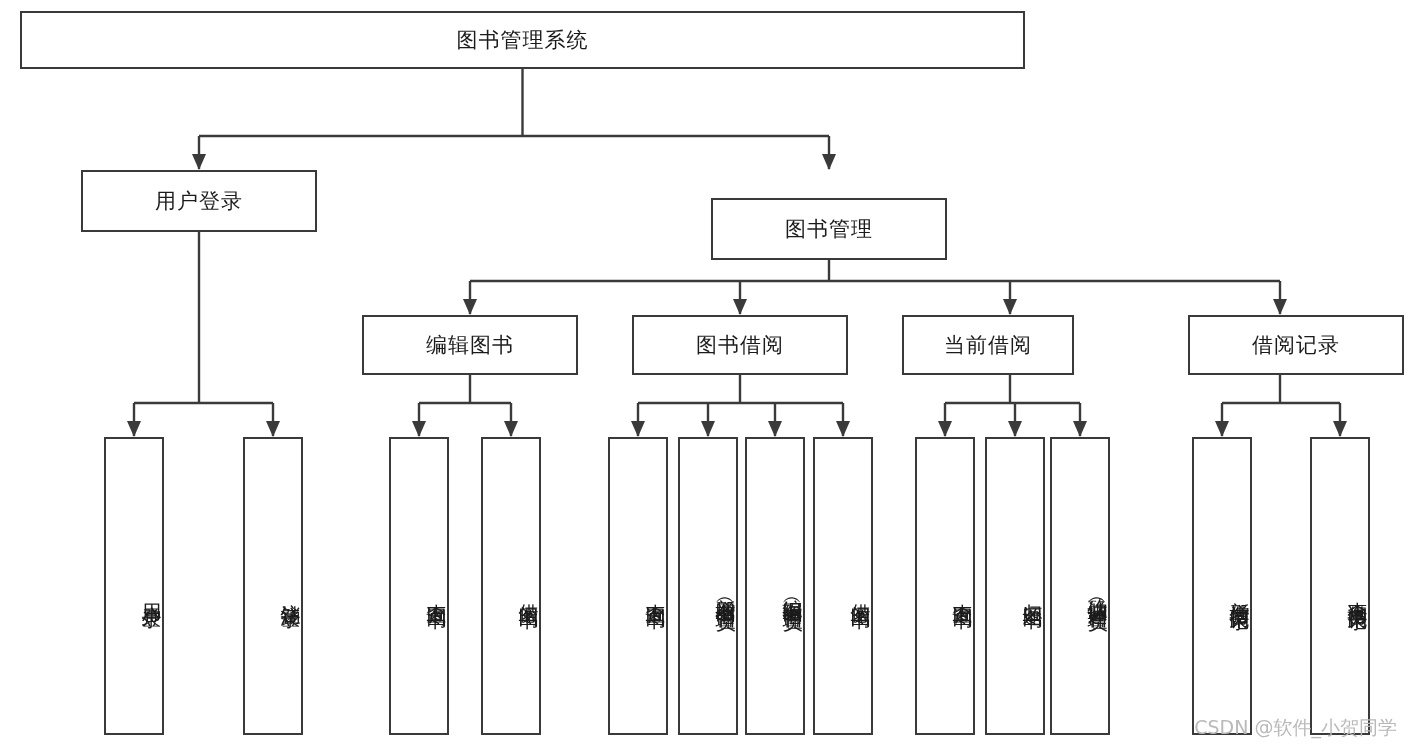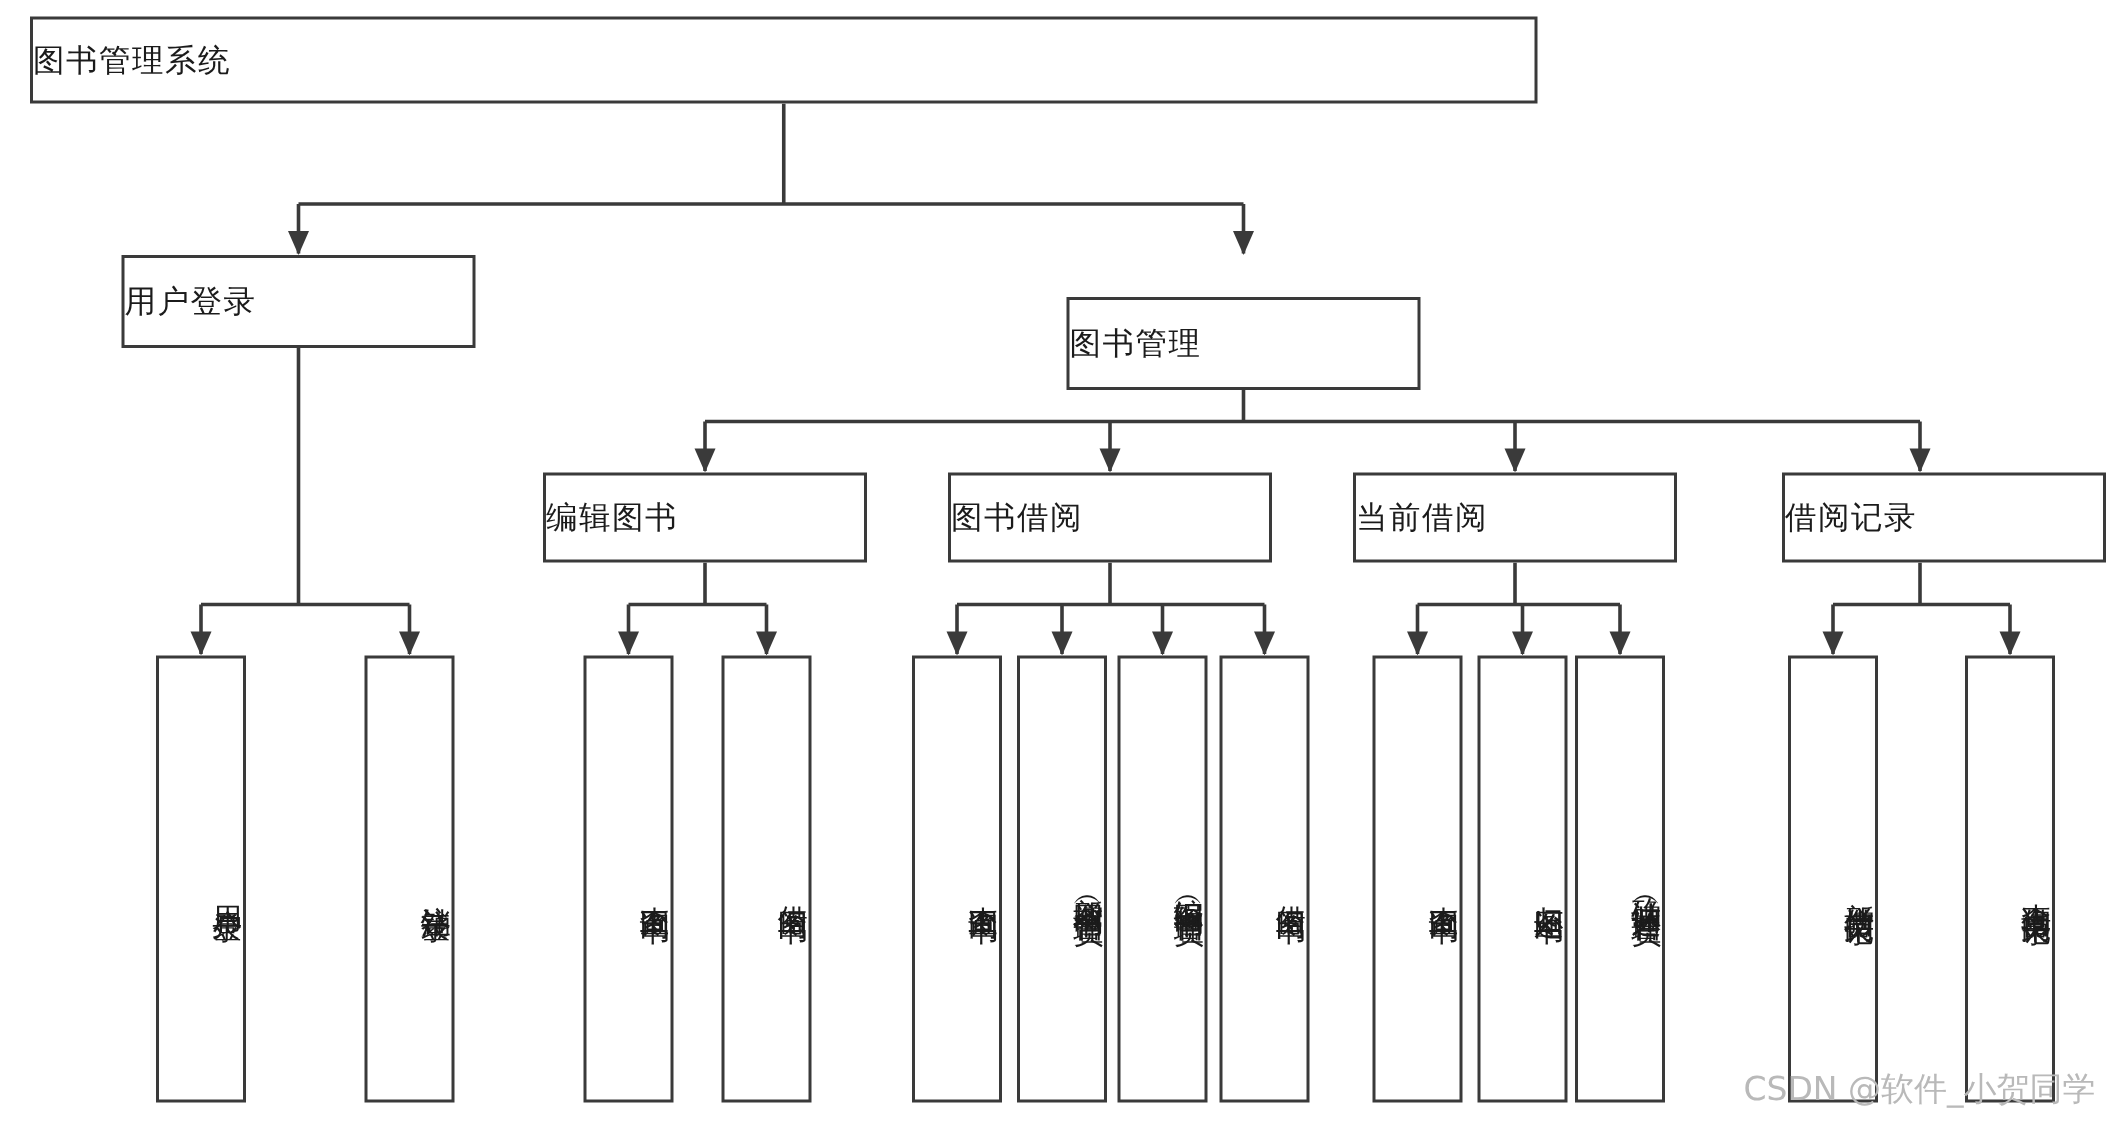--- a/index.html
+++ b/index.html
@@ -15,21 +15,21 @@
     font-family: "DejaVu Sans", "Liberation Sans", sans-serif;
     overflow: hidden;
   }
   .node {
     position: absolute;
     box-sizing: border-box;
     border: 2px solid #3a3a3a;
     background: #ffffff;
     display: flex;
     align-items: center;
-    justify-content: flex-start;
+    justify-content: center;
     color: #1b1b1b;
   }
   .node.h {
     font-size: 21px;
     letter-spacing: 1px;
   }
   .node.v {
     font-size: 20px;
     writing-mode: vertical-rl;
     text-orientation: upright;
@@ -56,21 +56,21 @@
     stroke-width: 2.4;
     fill: none;
   }
   .arrowhead {
     fill: #3a3a3a;
   }
   #watermark {
     position: absolute;
     right: 8px;
     bottom: 6px;
-    font-size: 22px;
+    font-size: 19px;
     color: #b9b9b9;
     white-space: nowrap;
     font-family: "DejaVu Sans", "Liberation Sans", sans-serif;
   }
 </style>
 </head>
 <body>
 
 <div id="canvas">
   <svg id="wires">
@@ -136,21 +136,21 @@
       </div>
       <div class="node h" style="left: 711px; top: 170px; width: 236px; height: 62px; margin-top: 28px;">
         <span class="vtext">图书管理</span>
       </div>
       <div class="node h" style="left: 362px; top: 315px; width: 216px; height: 60px;">
         <span class="vtext">编辑图书</span>
       </div>
       <div class="node h" style="left: 632px; top: 315px; width: 216px; height: 60px;">
         <span class="vtext">图书借阅</span>
       </div>
-      <div class="node h" style="left: 902px; top: 315px; width: 216px; height: 60px;">
+      <div class="node h" style="left: 902px; top: 315px; width: 172px; height: 60px;">
         <span class="vtext">当前借阅</span>
       </div>
       <div class="node h" style="left: 1172px; top: 315px; width: 216px; height: 60px; margin-left: 16px;">
         <span class="vtext">借阅记录</span>
       </div>
       <div class="node v" style="left: 104px; top: 437px; width: 60px; height: 298px;">
         <span class="vtext">用户登录</span>
       </div>
       <div class="node v" style="left: 243px; top: 437px; width: 60px; height: 298px;">
         <span class="vtext">注销登录</span>

